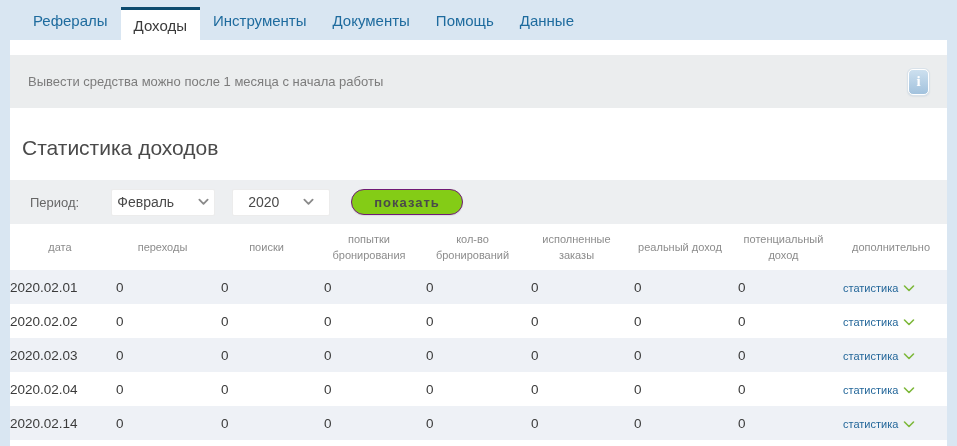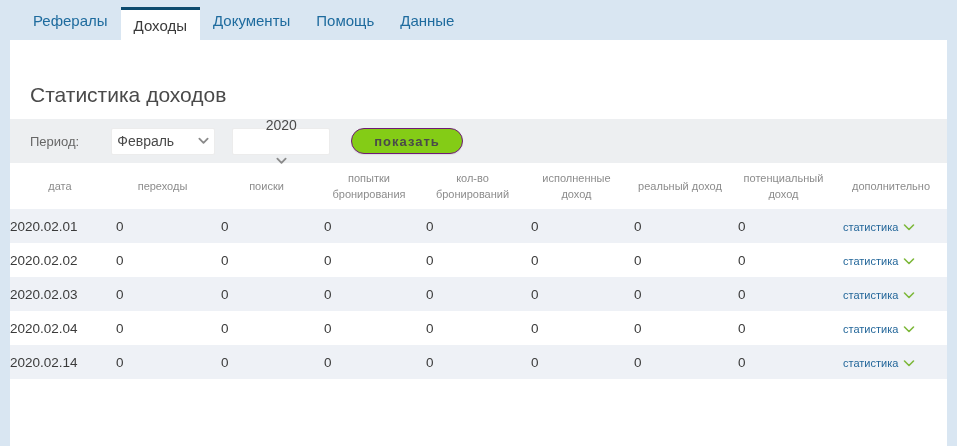--- a/index.html
+++ b/index.html
@@ -24,32 +24,32 @@
   .banner { background:#ebedee; height:53px; display:flex; align-items:center; padding:0 18px; }
   .banner-text { flex:1; color:#7c7c7c; font-size:13px; }
   .info-icon {
     width:21px; height:26px; border-radius:5px; flex:0 0 auto;
     background:linear-gradient(180deg,#cde0ef 0%,#a2c2dd 100%);
     border:1px solid #ffffff; box-shadow:0 0 0 1px #d9e2ea, 0 1px 2px rgba(100,125,150,.35);
     color:#fff; font-family:"Liberation Serif","DejaVu Serif",serif; font-weight:bold; font-size:15px;
     display:flex; align-items:center; justify-content:center; cursor:pointer;
   }
   
-  .title-wrap { height:64px; padding:28px 20px 0; }
+  .title-wrap { height:72px; padding:28px 12px 0; }
   .page-title { margin:0; font-size:21px; line-height:24px; font-weight:400; color:#4a4a4a; }
   
   .period-bar { background:#edeff1; height:44px; display:flex; align-items:center; padding-left:20px; }
   .period-label { color:#666; font-size:13px; margin-right:32px; }
   .select {
     background:#fff; border:1px solid #ececec; border-radius:2px; height:27px;
     display:flex; align-items:center; justify-content:center; gap:24px;
     font-size:14px; color:#4a4a4a; cursor:pointer;
   }
   .select.month { width:104px; margin-right:17px; }
-  .select.year  { width:98px;  margin-right:21px;flex-direction:column; }
+  .select.year  { width:98px;  margin-right:21px; }
   .chev { color:#8a8a8a; display:flex; align-items:center; }
   .show-btn {
     background:#84cc16; border:1px solid #701a75; border-radius:13px; height:26px; padding:0 22px;
     font-family:inherit; font-size:13px; font-weight:bold; letter-spacing:1px; color:#4a4a4a;
     box-shadow:0 1px 1px rgba(0,0,0,.08); cursor:pointer;
   }
   
   table { width:100%; border-collapse:collapse; table-layout:fixed; }
   thead th {
     height:46px; font-size:11px; font-weight:400; color:#8c8c8c;
@@ -63,27 +63,32 @@
   .stats-link { color:#24679a; text-decoration:none; font-size:11px; cursor:pointer; }
   .green-chev { color:#7db83a; display:inline-flex; margin-left:5px; vertical-align:-1px; }
   .bottom-filler { height:6px; background:#fff; }
 </style>
 </head>
 <body>
 
 <div class="tabbar">
   <div class="tab">Рефералы</div>
   <div class="tab active">Доходы</div>
+  <div class="tab">Инструменты</div>
   <div class="tab">Документы</div>
   <div class="tab">Помощь</div>
   <div class="tab">Данные</div>
 </div>
 
 <div class="content">
 
+  <div class="banner">
+    <span class="banner-text">Вывести средства можно после 1 месяца с начала работы</span>
+    <span class="info-icon">i</span>
+  </div>
 
   <div class="title-wrap">
     <h1 class="page-title">Статистика доходов</h1>
   </div>
 
   <div class="period-bar">
     <span class="period-label">Период:</span>
     <div class="select month">
       <span>Февраль</span>
       <span class="chev">
@@ -115,21 +120,21 @@
         <col style="width:103px">
         <col>
     </colgroup>
     <thead>
       <tr>
         <th>дата</th>
         <th>переходы</th>
         <th>поиски</th>
         <th>попытки бронирования</th>
         <th>кол-во бронирований</th>
-        <th>исполненные доход</th>
+        <th>исполненные заказы</th>
         <th>реальный доход</th>
         <th>потенциальный доход</th>
         <th>дополнительно</th>
       </tr>
     </thead>
     <tbody>
       <tr>
         <td class="date-cell">2020.02.01</td>
         <td>0</td>
         <td>0</td>

